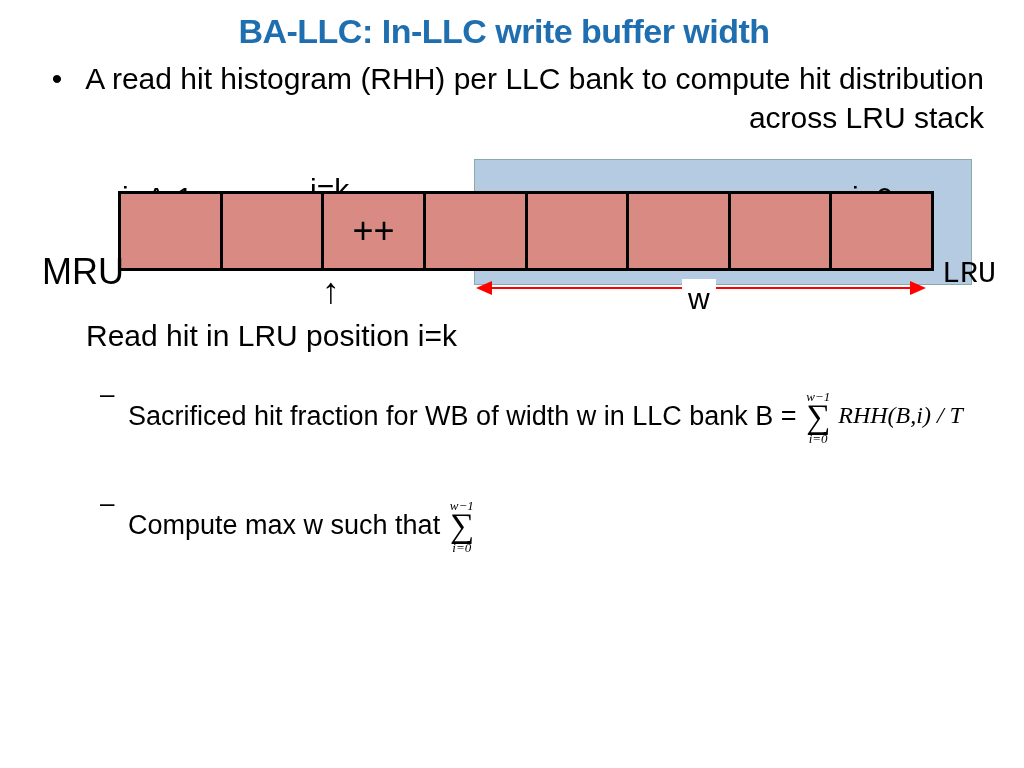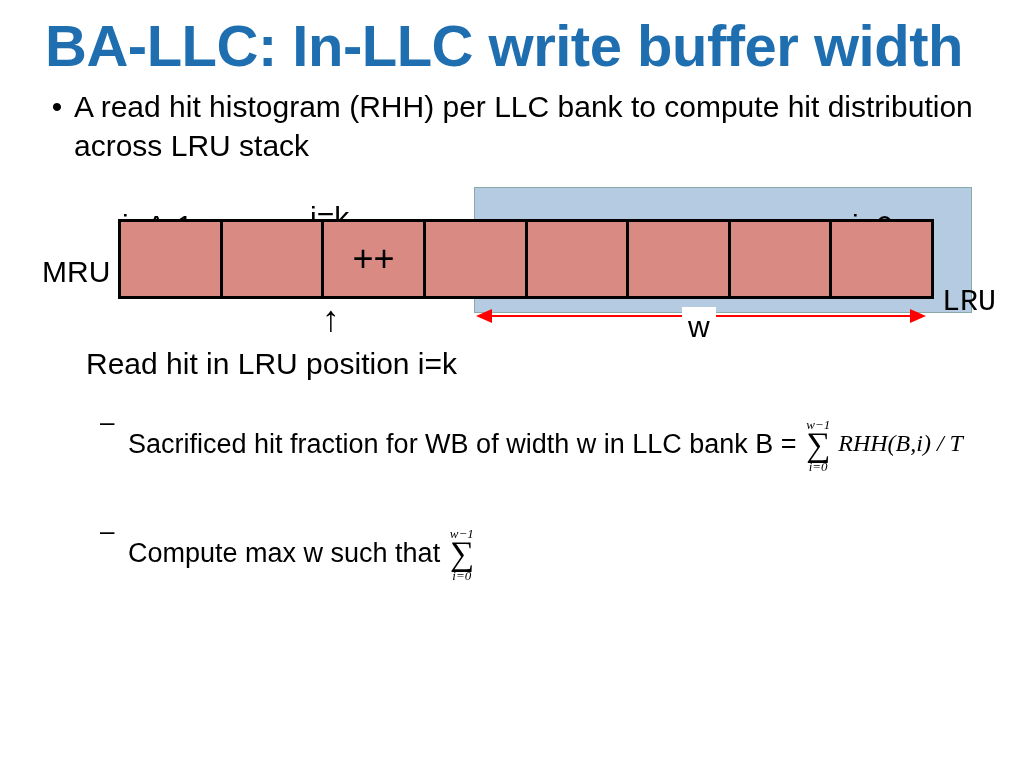--- a/index.html
+++ b/index.html
@@ -7,36 +7,36 @@
     margin: 0;
     width: 1024px;
     height: 768px;
     background: #fff;
     font-family: Arial, Helvetica, sans-serif;
     color: #000;
     overflow: hidden;
     position: relative;
   }
   .title {
-    font-size: 58px;
+    font-size: 34px;
     font-weight: bold;
     color: #1f6fb0;
     text-align: center;
     padding: 12px 36px 8px 20px;
     text-shadow: 1px 1px 0 #fff, -1px -1px 0 #fff, 1px -1px 0 #fff, -1px 1px 0 #fff;
     letter-spacing: -0.5px;
   }
   .body {
     padding: 0 40px 0 40px;
     font-size: 30px;
     line-height: 1.3;
   }
   .bullet-row { display: flex; }
   .bullet-dot { width: 34px; flex: 0 0 34px; font-size: 30px; line-height: 1.3; text-align: center; }
-  .bullet-text { flex: 1; }
+  .bullet-text { flex: 1; text-align: right; }
   .sub-row { display: flex; padding-left: 60px; margin-top: 14px; }
   .sub-dash { width: 28px; flex: 0 0 28px; font-size: 26px; line-height: 1.5; }
   .sub-text { font-size: 27px; line-height: 1.45; flex:1; }
   .equation-inline {
     font-family: "Times New Roman", serif;
     font-size: 24px;
     font-style: italic;
     display: inline-block;
     vertical-align: middle;
   }
@@ -67,21 +67,21 @@
     font-size: 36px;
   }
   .cell:last-child { border-right: none; }
   .overlay-box {
     position: absolute;
     top: 18px; left: 432px;
     width: 498px; height: 126px;
     background: rgba(120,160,200,0.55);
     border: 1px solid #8aa;
   }
-  .mru { position:absolute; top:83px; left:0; font-size:30px; }
+  .mru { position:absolute; top:108px; left:0; font-size:36px; }
   .lru { position:absolute; top:114px; left:900px; font-size:30px;font-family:Liberation Mono, monospace; }
   .arrow-up {
     position:absolute; top:132px; left:280px;
     font-size:36px; line-height:1;
   }
   .caption-below { position:absolute; top:175px; left:44px; font-size:30px;text-align:center; }
   .w-arrow {
     position:absolute; top:140px; left:434px;
     width:450px;
     display:flex; align-items:center; justify-content:center;

